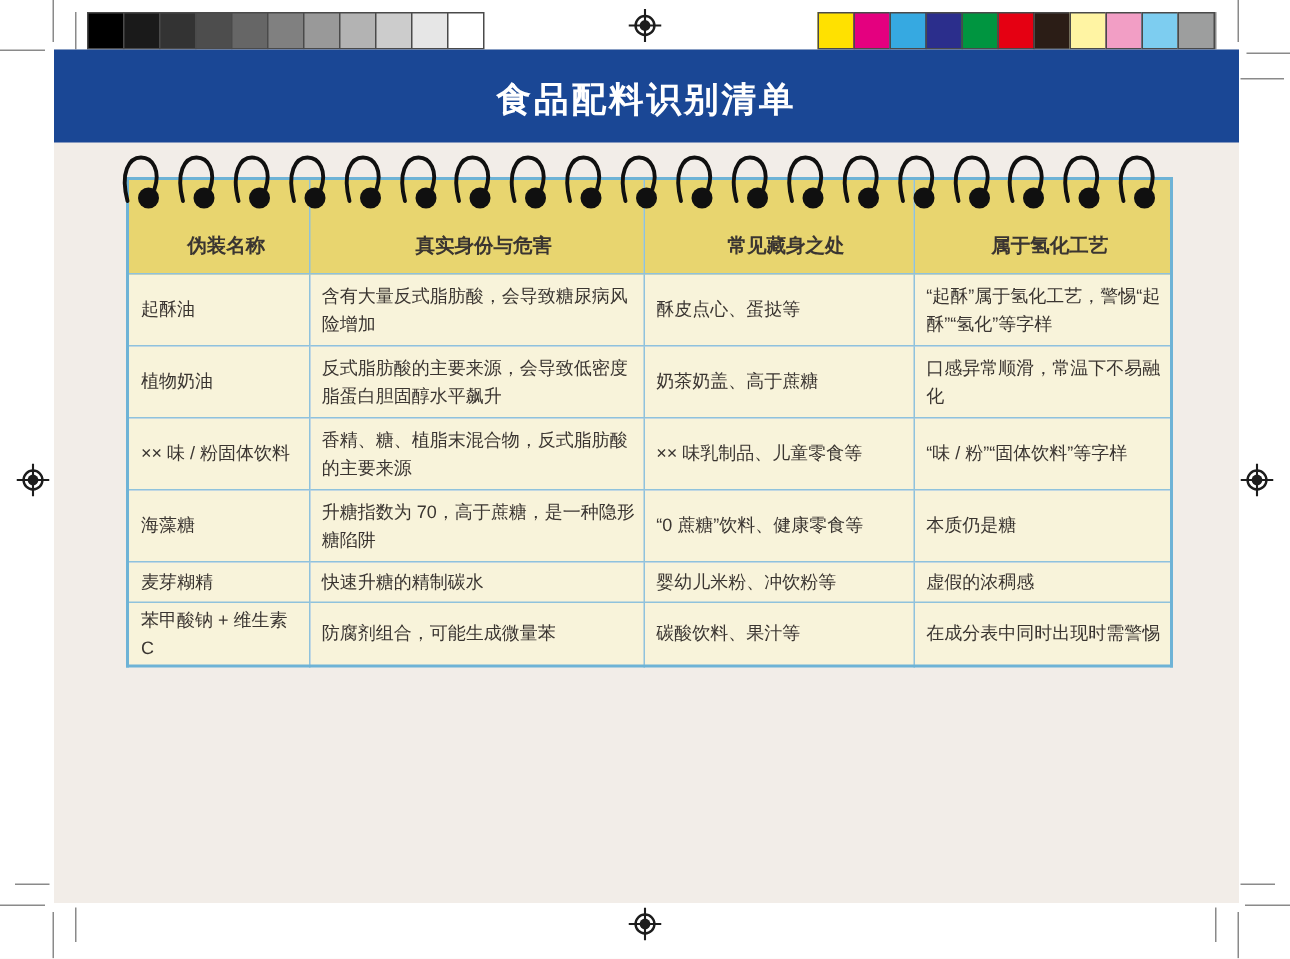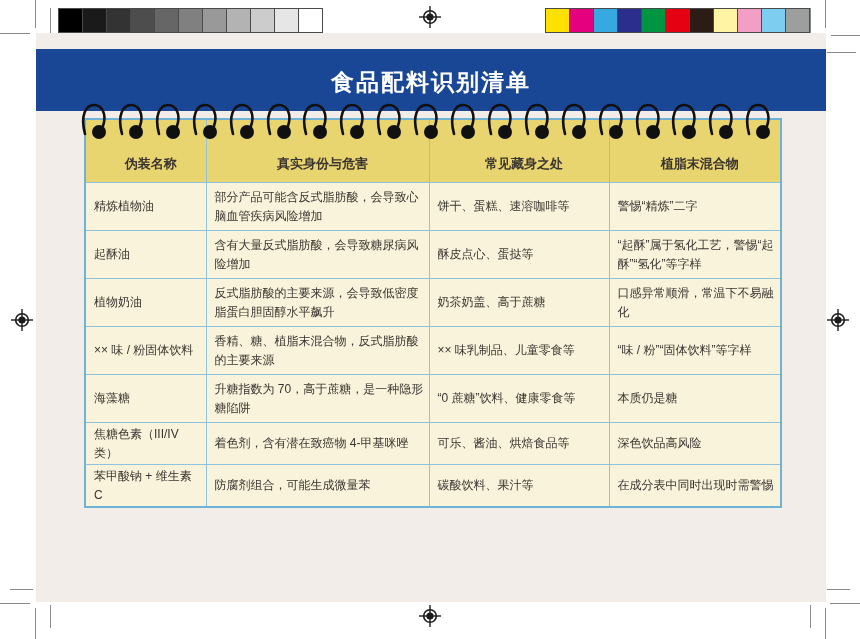--- a/index.html
+++ b/index.html
@@ -11,21 +11,21 @@
     --page-beige:#f2ede8;
     --ink:#3a3531;
     --mark-gray:#8a8a8a;
   }
   html,body{margin:0;padding:0;background:#fff;}
   body{font-family:"Liberation Sans",sans-serif;}
   .artboard{position:relative;width:860px;height:639px;background:#ffffff;overflow:hidden;}
 
   
   .page{position:absolute;left:36px;top:33px;width:790px;height:569px;background:var(--page-beige);}
-  .header-bar{position:absolute;left:0;top:16px;width:790px;height:62px;background:var(--header-blue);}
+  .header-bar{position:absolute;left:0;top:0;width:790px;height:62px;background:var(--header-blue);}
   .page-title{width:100%;text-align:center;line-height:66px;color:#ffffff;font-size:23px;font-weight:bold;letter-spacing:2px;}
 
   
   .sheet{position:absolute;left:48px;top:85px;width:696px;}
   table.list{border-collapse:collapse;table-layout:fixed;width:696px;border:2px solid var(--outer-border-blue);}
   table.list col.c1{width:121px}
   table.list col.c2{width:223px}
   table.list col.c3{width:180px}
   table.list col.c4{width:172px}
   table.list th{
@@ -213,30 +213,24 @@
             <col class="c1">
             <col class="c2">
             <col class="c3">
             <col class="c4">
           </colgroup>
         <thead>
           <tr>
             <th>伪装名称</th>
             <th>真实身份与危害</th>
             <th>常见藏身之处</th>
-            <th>植脂末混合物</th>
+            <th>属于氢化工艺</th>
           </tr>
         </thead>
         <tbody>
-          <tr class="tall">
-            <td>精炼植物油</td>
-            <td>部分产品可能含反式脂肪酸，会导致心脑血管疾病风险增加</td>
-            <td>饼干、蛋糕、速溶咖啡等</td>
-            <td>警惕“精炼”二字</td>
-          </tr>
           <tr class="tall">
             <td>起酥油</td>
             <td>含有大量反式脂肪酸，会导致糖尿病风险增加</td>
             <td>酥皮点心、蛋挞等</td>
             <td>“起酥”属于氢化工艺，警惕“起酥”“氢化”等字样</td>
           </tr>
           <tr class="tall">
             <td>植物奶油</td>
             <td>反式脂肪酸的主要来源，会导致低密度脂蛋白胆固醇水平飙升</td>
             <td>奶茶奶盖、高于蔗糖</td>
@@ -248,24 +242,24 @@
             <td>×× 味乳制品、儿童零食等</td>
             <td>“味 / 粉”“固体饮料”等字样</td>
           </tr>
           <tr class="tall">
             <td>海藻糖</td>
             <td>升糖指数为 70，高于蔗糖，是一种隐形糖陷阱</td>
             <td>“0 蔗糖”饮料、健康零食等</td>
             <td>本质仍是糖</td>
           </tr>
           <tr class="short">
-            <td>焦糖色素（III/IV 类）</td>
-            <td>着色剂，含有潜在致癌物 4-甲基咪唑</td>
-            <td>可乐、酱油、烘焙食品等</td>
-            <td>深色饮品高风险</td>
+            <td>麦芽糊精</td>
+            <td>快速升糖的精制碳水</td>
+            <td>婴幼儿米粉、冲饮粉等</td>
+            <td>虚假的浓稠感</td>
           </tr>
           <tr class="short">
             <td>苯甲酸钠 + 维生素 C</td>
             <td>防腐剂组合，可能生成微量苯</td>
             <td>碳酸饮料、果汁等</td>
             <td>在成分表中同时出现时需警惕</td>
           </tr>
         </tbody>
       </table>
     </div>

